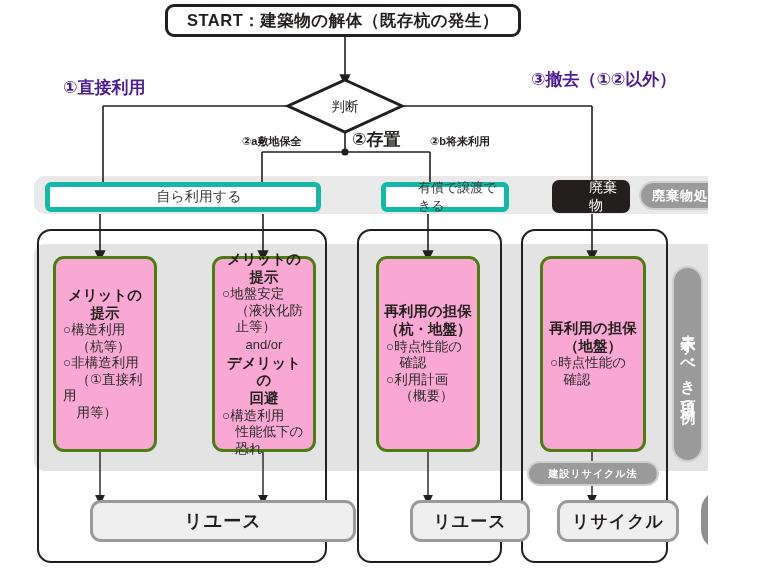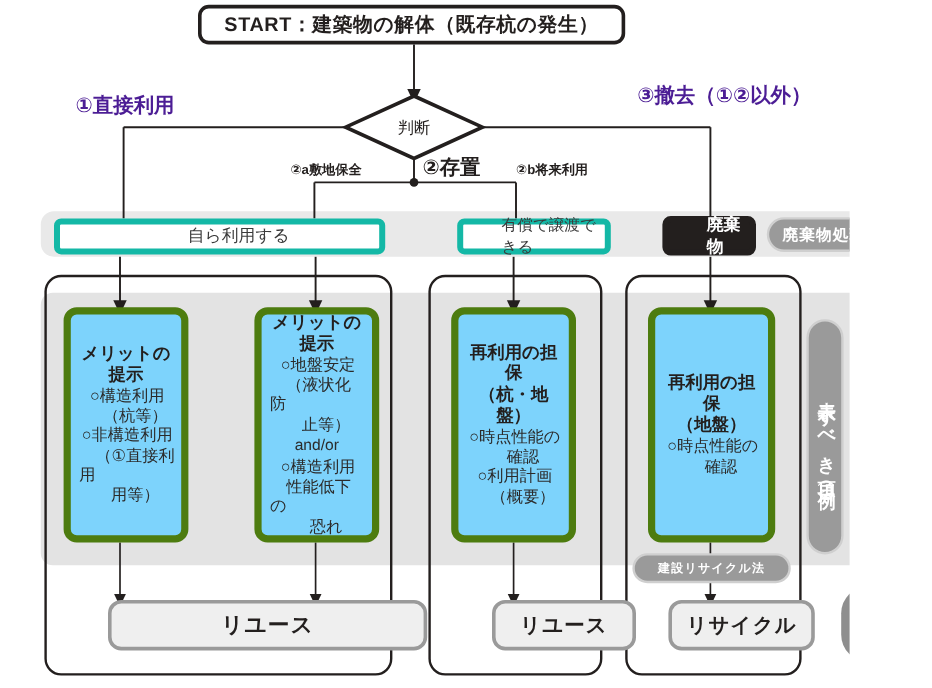--- a/index.html
+++ b/index.html
@@ -51,21 +51,21 @@
   .optbox{
     border:5px solid #14b8a6;
     border-radius:6px;
     background:#fff;
     display:flex;align-items:center;justify-content:center;
     font-size:14px;color:#3a3a3a;padding-left:32px;
   }
   .optbox.small{font-size:13px;}
   .optbox.dark{
     background:#231f1e;border-color:#231f1e;color:#fff;
-    font-weight:bold;border-radius:7px;font-size:14px;
+    font-weight:normal;border-radius:7px;font-size:14px;
   }
 
   .pill{
     border-radius:999px;
     background:#9a9a9a;
     border:2px solid #cfcfcf;
     color:#ffffff;
     font-weight:bold;
     display:flex;align-items:center;justify-content:center;
     font-size:13px;letter-spacing:1px;
@@ -86,27 +86,26 @@
   }
 
   
   .colframe{
     border:2.5px solid #231f1e;
     border-radius:14px;
     background:transparent;
   }
 
   .card{
-    border:6px solid #4d7c0f;
+    border:3px solid #4d7c0f;
     border-radius:11px;
-    background:#7dd3fc;
+    background:#f9a8d4;
     box-sizing:border-box;
     display:flex;flex-direction:column;justify-content:center;
     padding:6px 5px;
-    align-items:center;
   }
   .card.middle{justify-content:center;}
   .card .hd{
     text-align:center;font-weight:bold;font-size:14.5px;line-height:1.22;
     color:#231f1e;
   }
   .card .bl{
     font-size:13.5px;line-height:1.22;color:#2b2b2b;text-align:left;
     padding-left:2px;
   }
@@ -202,20 +201,21 @@
     <div class="bl">　（①直接利用</div>
     <div class="bl">　用等）</div>
   </div>
 
   <div class="card abs" style="left:212px; top:256px; width:104px; height:196px;">
     <div class="hd">メリットの<br>提示</div>
     <div class="bl">○地盤安定</div>
     <div class="bl">　（液状化防</div>
     <div class="bl">　止等）</div>
     <div class="andor">and/or</div>
+    <div class="hd">デメリットの<br>回避</div>
     <div class="bl">○構造利用</div>
     <div class="bl">　性能低下の</div>
     <div class="bl">　恐れ</div>
   </div>
 
   <div class="card abs middle" style="left:376px; top:256px; width:104px; height:196px;">
     <div class="hd">再利用の担保<br>（杭・地盤）</div>
     <div class="bl">○時点性能の</div>
     <div class="bl">　確認</div>
     <div class="bl">○利用計画</div>

